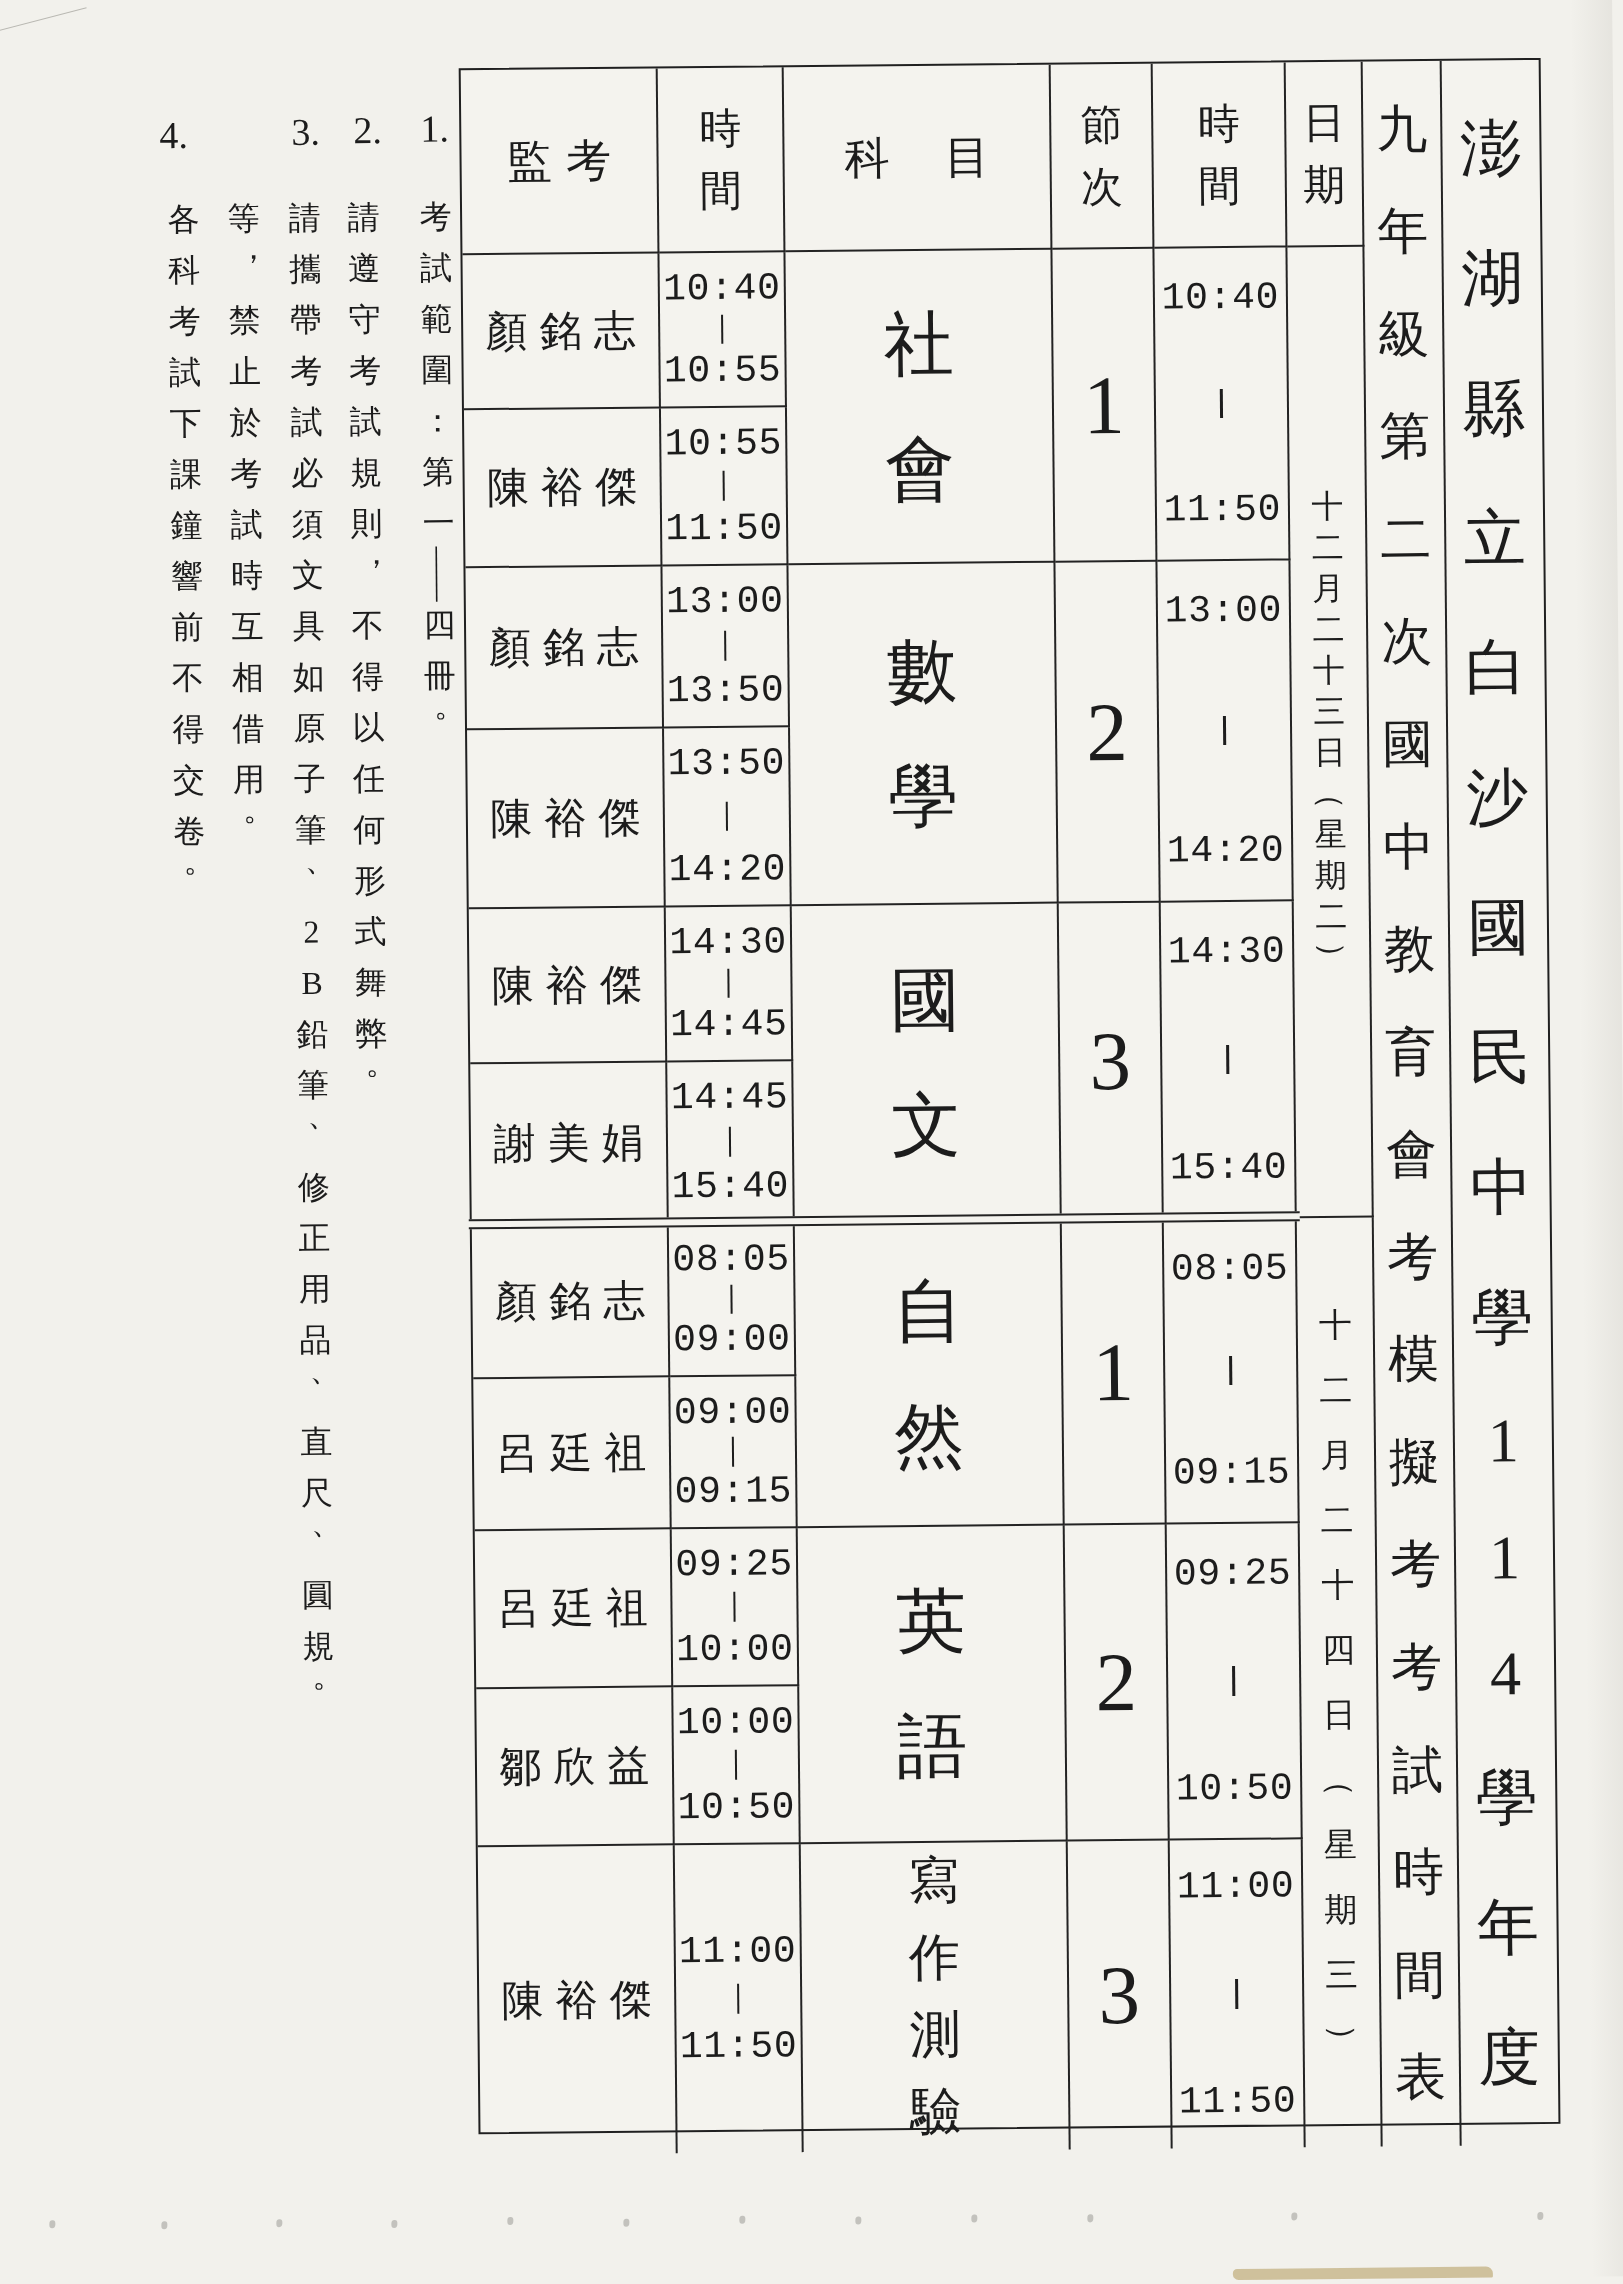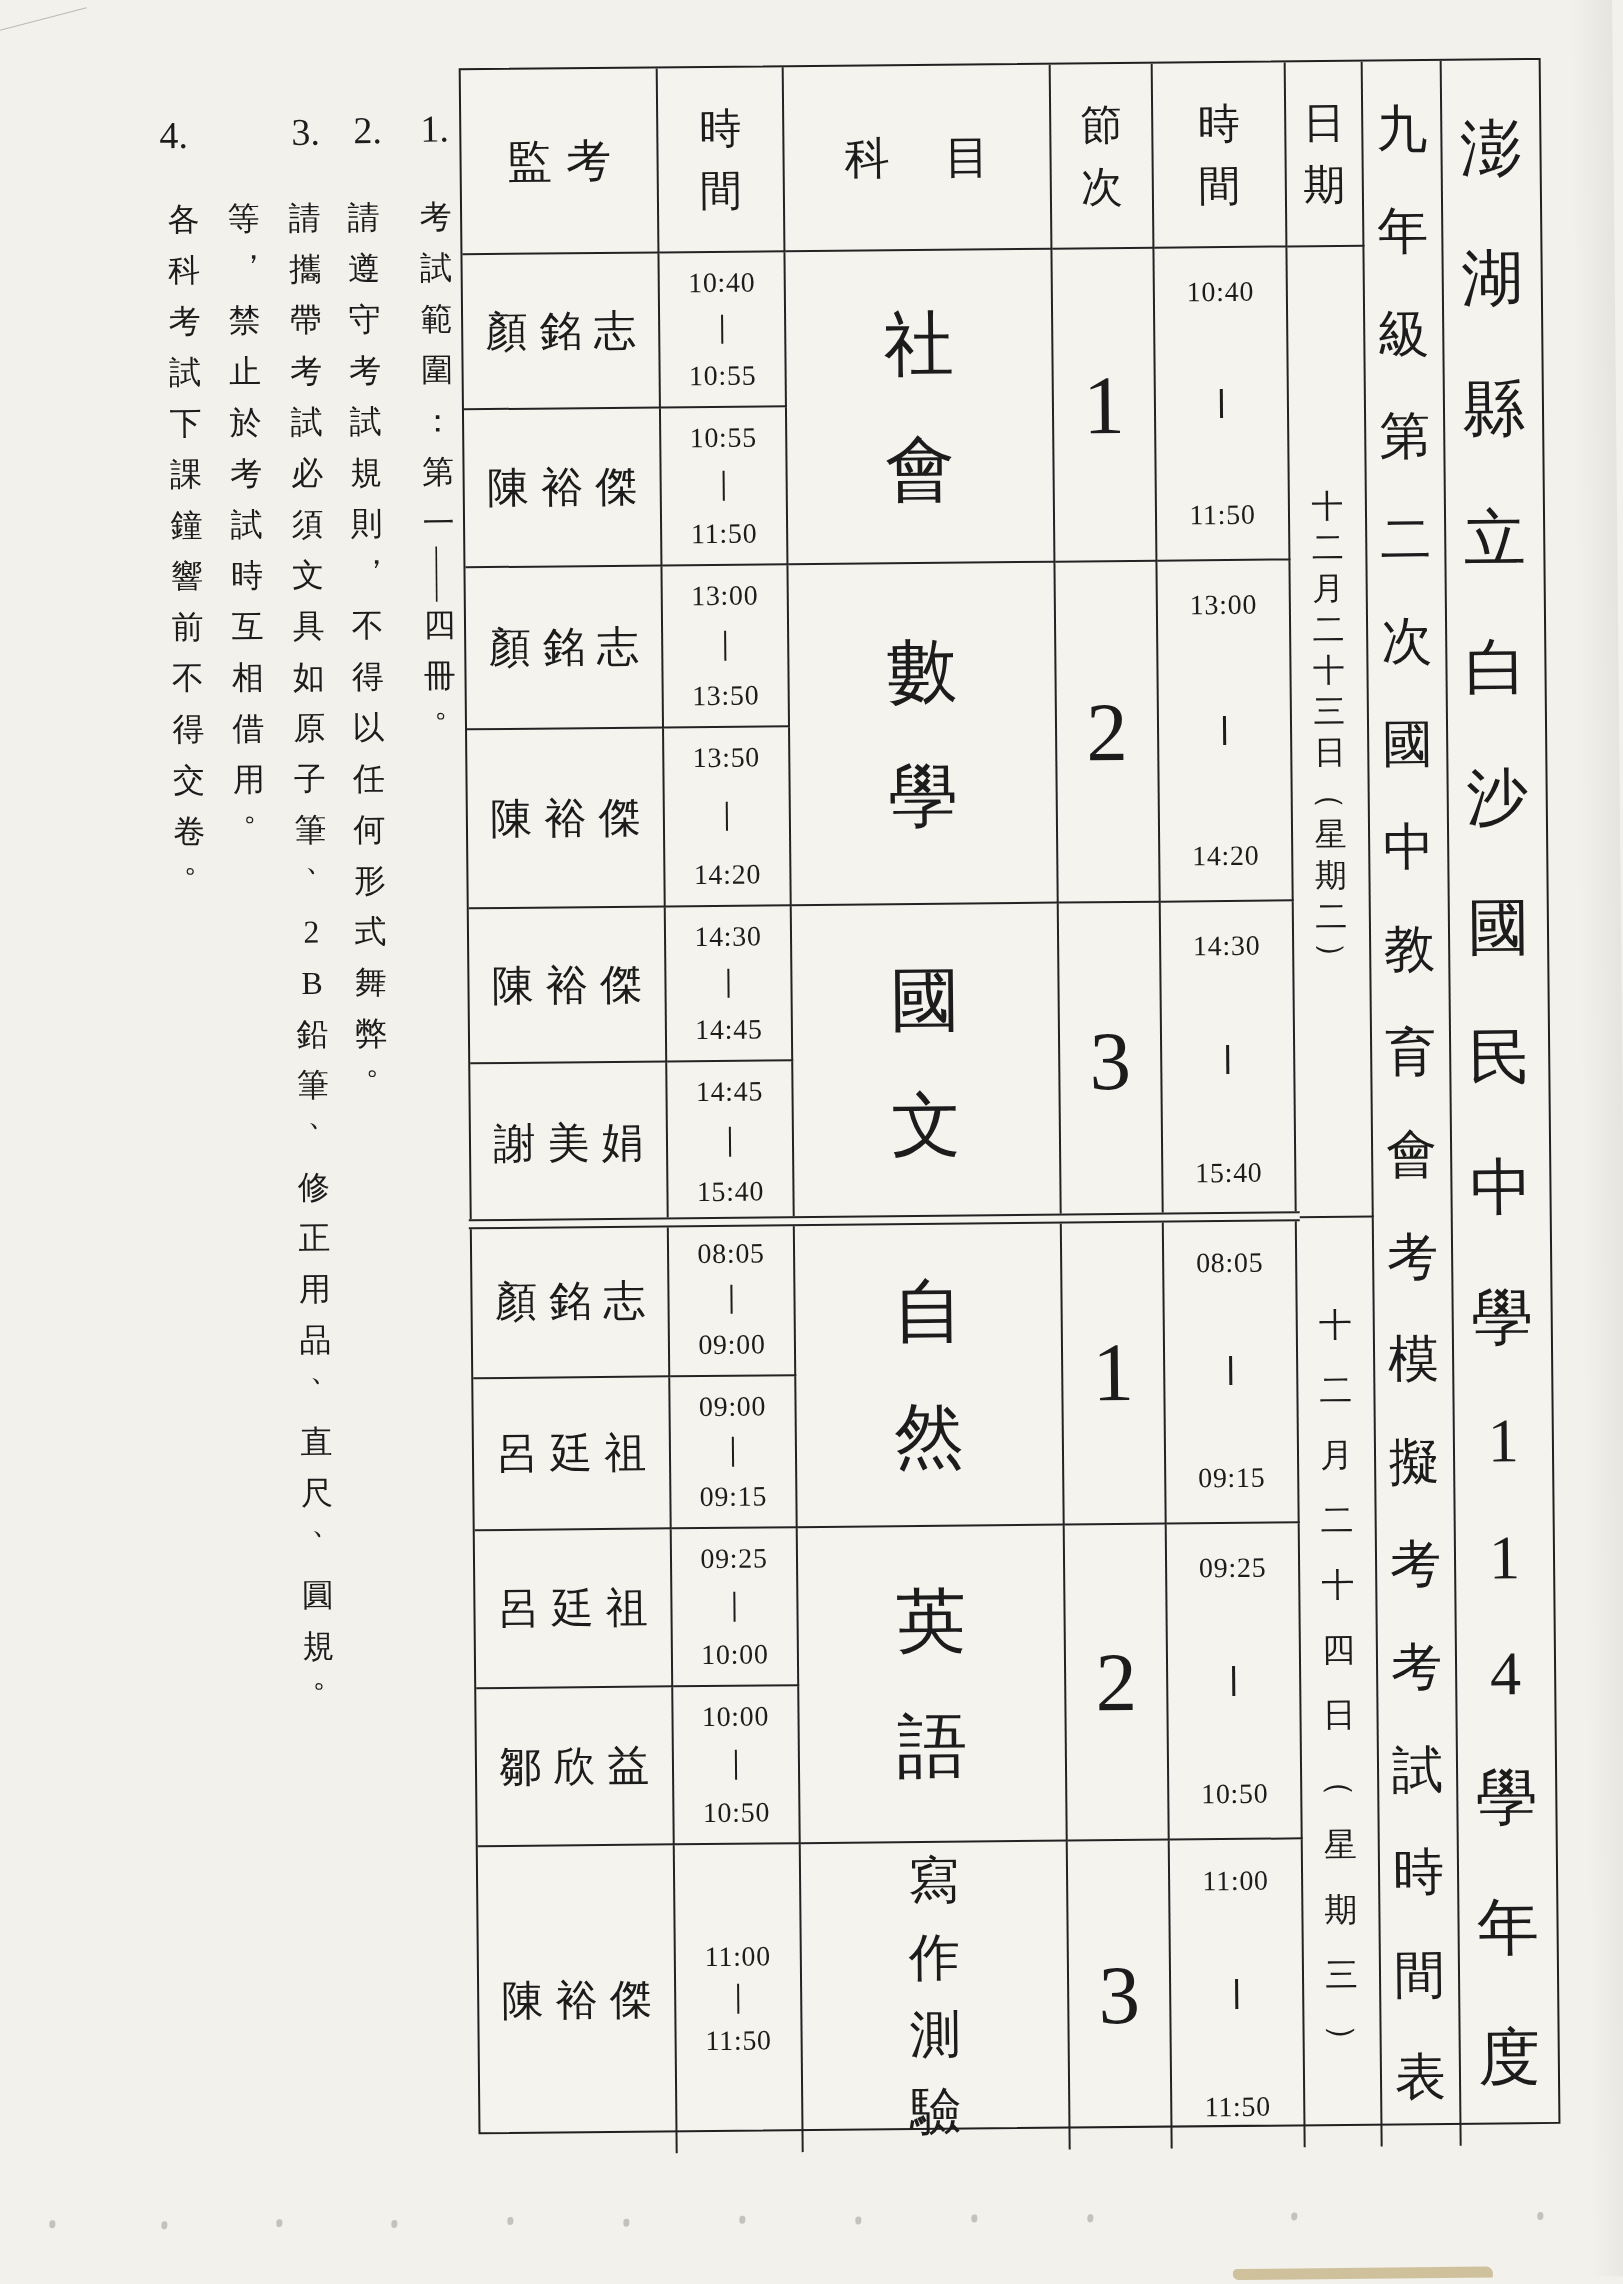--- a/index.html
+++ b/index.html
@@ -29,21 +29,21 @@
   .cell.lastrow{border-bottom:none;}
 
   .hlabel{font-size:45px;letter-spacing:14px;padding-left:14px;white-space:nowrap;}
   .hsubject{font-size:45px;letter-spacing:55px;padding-left:55px;white-space:nowrap;}
 
   .pname{font-size:42px;letter-spacing:12px;padding-left:12px;white-space:nowrap;}
 
   .timebox{flex-direction:column;justify-content:space-between;padding:14px 0;box-sizing:border-box;}
   .timebox.centered{justify-content:center;}
   .timebox.centered .tdiv{margin:11.2px 0;}
-  .tval{font-size:28px;letter-spacing:0.7px;}
+  .tval{font-size:38px;letter-spacing:0.7px;font-family:Liberation Mono, monospace;}
   .tdiv{width:2.1px;height:29.5px;background:#1d1d1d;}
 
   .period{font-size:83px;}
 
   
   .vcol{display:flex;flex-direction:column;align-items:center;}
   .vch{display:block;text-align:center;}
   .vrot{transform:rotate(90deg);}
   .vdash{transform:rotate(90deg) scaleX(1.7);}
   .vpunct{transform:translate(30%,-42%);}

